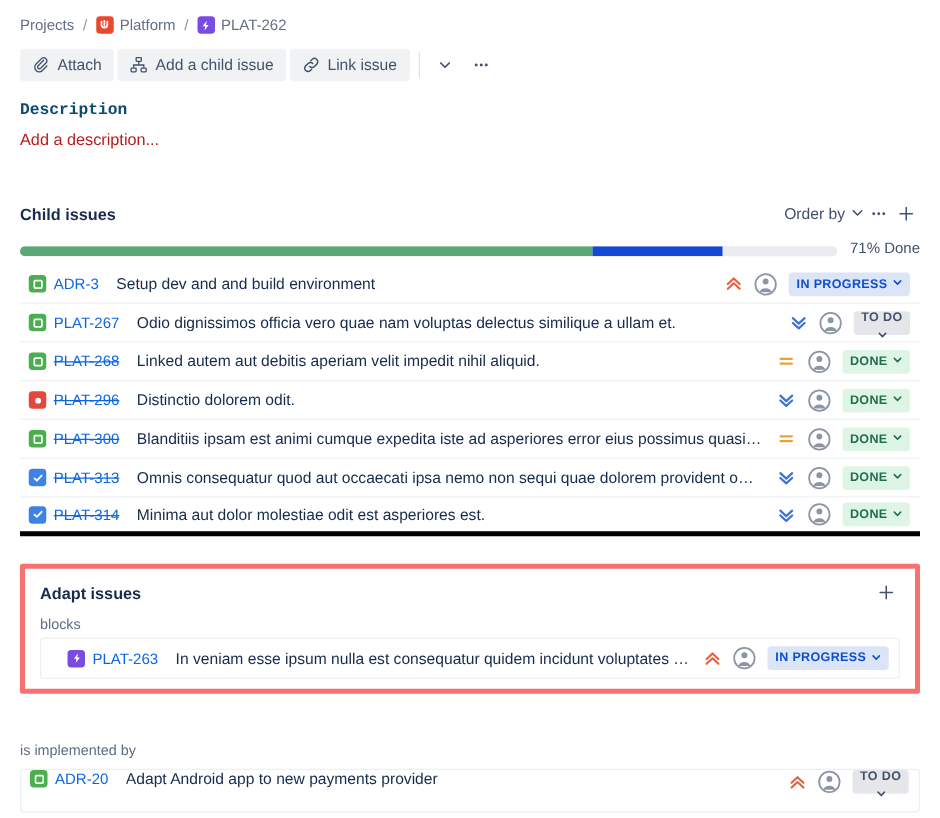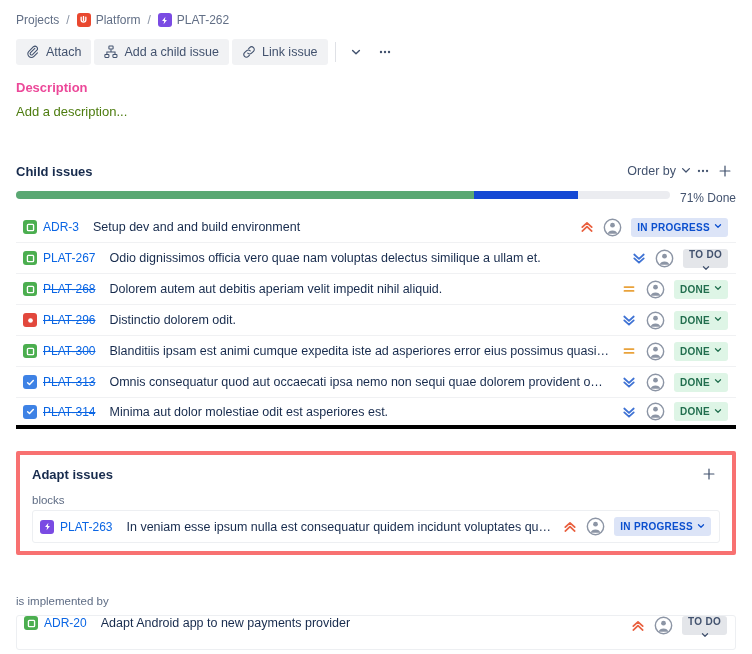--- a/index.html
+++ b/index.html
@@ -66,25 +66,25 @@
   .tb-divider { width: 1px; height: 20px; background: #DFE1E6; margin: 0 4px; }
   .tb-icon-btn {
     width: 26px; height: 26px; border: none; background: transparent;
     border-radius: 3px; display: inline-flex; align-items: center;
     justify-content: center; cursor: pointer; color: #42526E;
   }
 
   
   .desc-head {
     padding: 14px 0 0 16px;
-    font-size: 13px; font-weight: 700; color: #ec4899;
+    font-size: 13px; font-weight: 700; color: #0c4a6e; font-family: Liberation Mono, monospace;
   }
   .desc-placeholder {
     padding: 9px 0 0 16px;
-    font-size: 13px; color: #4d7c0f;
+    font-size: 13px; color: #b91c1c;
   }
 
   
   .section { padding: 0 16px; }
   .child-section { margin-top: 42px; }
   .sec-head {
     display: flex; align-items: center;
     height: 20px;
     margin-top: 26px;
   }
@@ -93,21 +93,21 @@
   .order-by {
     display: flex; align-items: center; gap: 4px;
     font-size: 12.5px; color: #42526E; cursor: pointer;
   }
   .sec-icon-btn {
     width: 22px; height: 22px; display: inline-flex;
     align-items: center; justify-content: center;
     color: #42526E; cursor: pointer; background: none; border: none;
   }
 
-  .progress-wrap { display: flex; align-items: flex-start; gap: 10px; margin-top: 10px; }
+  .progress-wrap { display: flex; align-items: flex-end; gap: 10px; margin-top: 10px; }
   .progress-bar {
     flex: 1; height: 8px; border-radius: 4px; background: #EBECF0;
     overflow: hidden; display: flex;
   }
   .pb-green { background: #5AA873; height: 100%; }
   .pb-blue { background: #1448D4; height: 100%; }
   .progress-label { font-size: 12px; color: #42526E; white-space: nowrap; }
 
   
   .issue-list { margin-top: 7px; }
@@ -149,21 +149,21 @@
     border: 4px solid #F87171;
     border-radius: 2px;
     padding: 9px 12px 8px 12px;
     background: #fff;
   }
   .linked-head { display: flex; align-items: center; height: 20px; }
   .link-group-label {
     font-size: 11.5px; color: #5E6C84; margin-top: 10px; margin-bottom: 4px;
   }
   .linked-row-box {
-    border: 1px solid #EDEFF2; border-radius: 3px; background: #fff;
+    border: 1px solid #EDEFF2; border-radius: 3px; background: #fff; padding-left: 14px;
   }
   .linked-row {
     display: flex; align-items: center; height: 31px;
   }
   .impl-label {
     font-size: 11.5px; color: #5E6C84; padding: 8px 0 0 16px; margin-top: 32px;
   }
   .impl-box {
     margin: 8px 16px 0 16px;
     border: 1px solid #EDEFF2; border-radius: 3px; background: #fff;
@@ -341,21 +341,21 @@
         </div>
         <div class="issue-row">
           <span class="ir-type">
             <span class="ic-sq" style="background: rgb(75, 174, 79);">
               <svg width="9" height="9" viewBox="0 0 10 10">
                 <rect x="1.6" y="1.6" width="6.8" height="6.8" rx="1" fill="none" stroke="#fff" stroke-width="1.5"></rect>
               </svg>
             </span>
           </span>
           <a class="ir-key struck">PLAT-268</a>
-          <span class="ir-summary">Dolorem autem aut debitis aperiam velit impedit nihil aliquid.</span>
+          <span class="ir-summary">Linked autem aut debitis aperiam velit impedit nihil aliquid.</span>
           <span class="ir-right">
             <span class="ir-prio">
               <svg width="14" height="14" viewBox="0 0 16 16">
                 <path d="M2.8 5.8 L13.2 5.8 M2.8 10.2 L13.2 10.2" stroke="#E9A23B" stroke-width="2" stroke-linecap="round"></path>
               </svg>
             </span>
             <span class="avatar"><svg width="19" height="19" viewBox="0 0 20 20">
                 <circle cx="10" cy="10" r="8.6" fill="none" stroke="#8C95A5" stroke-width="1.5"></circle>
                 <circle cx="10" cy="7.6" r="2.5" fill="#8C95A5"></circle>
                 <path d="M4.9 16.6 a5.3 4.6 0 0 1 10.2 0" fill="#8C95A5"></path>

